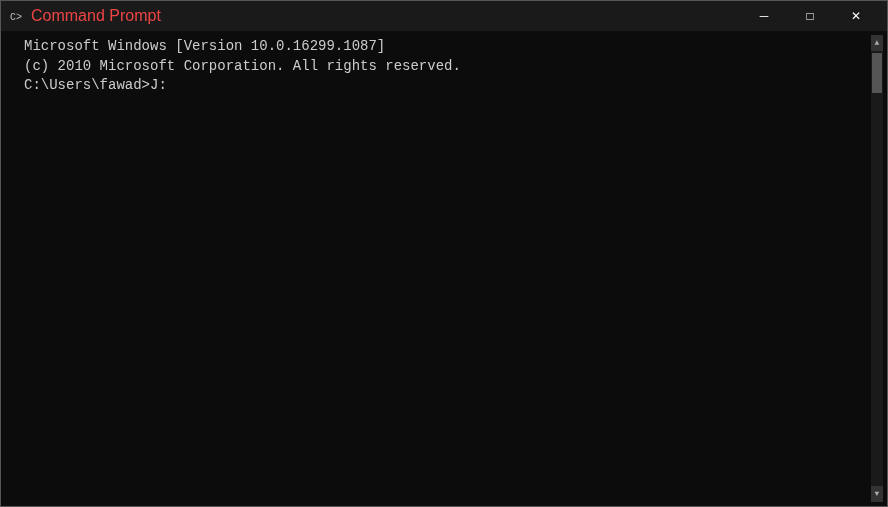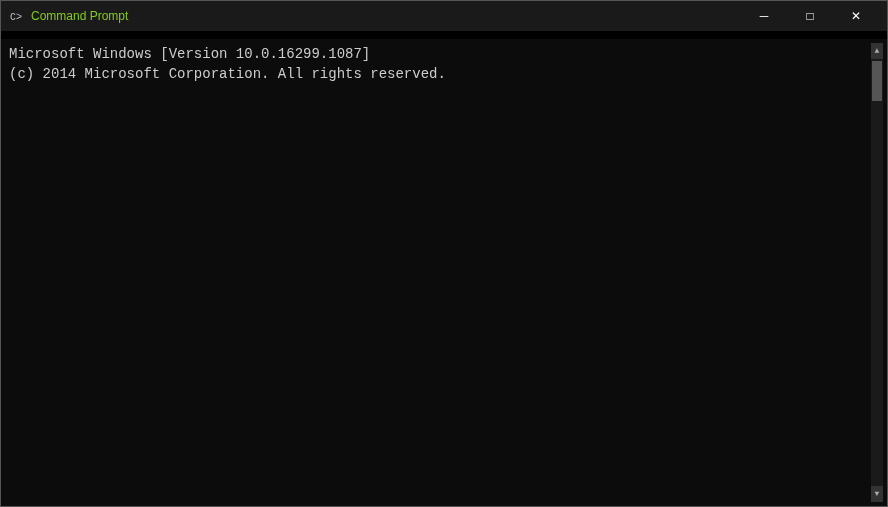--- a/index.html
+++ b/index.html
@@ -40,23 +40,23 @@
       margin-right: 6px;
       flex-shrink: 0;
     }
 
     .title-bar-icon svg {
       width: 16px;
       height: 16px;
     }
 
     .title-bar-text {
-      color: #84cc16;
+      color: #ef4444;
       font-family: 'Segoe UI', Arial, sans-serif;
-      font-size: 12px;
+      font-size: 16px;
       flex: 1;
     }
 
     .title-bar-controls {
       display: flex;
       align-items: center;
       gap: 0;
       margin-left: auto;
     }
 
@@ -70,28 +70,27 @@
       cursor: pointer;
       display: flex;
       align-items: center;
       justify-content: center;
       font-family: 'Segoe UI', Arial, sans-serif;
     }
 
     .console-body {
       flex: 1;
       background: #0c0c0c;
-      padding: 4px 4px 4px 4px;
+      padding: 4px 4px 4px 19px;
       color: #cccccc;
       font-size: 14px;
       font-family: 'Courier New', Courier, monospace;
       line-height: 1.4;
       overflow: hidden;
       display: flex;
-      margin-top: 8px;
     }
 
     .console-content {
       flex: 1;
       padding: 2px 4px;
     }
 
     .scrollbar {
       width: 12px;
       background: #1a1a1a;
@@ -148,22 +147,23 @@
       <button class="title-bar-btn">□</button>
       <button class="title-bar-btn close">✕</button>
     </div>
   </div>
 
   <div class="console-body">
     <div class="console-content">
 
     <span class="console-line"></span>
         <span class="console-line">Microsoft Windows [Version 10.0.16299.1087]</span>
-        <span class="console-line">(c) 2014 Microsoft Corporation. All rights reserved.</span>
+        <span class="console-line">(c) 2010 Microsoft Corporation. All rights reserved.</span>
         <span class="console-line"></span>
+        <span class="console-line">C:\Users\fawad&gt;J:</span>
         <span class="console-line"></span>
       </div>
     <div class="scrollbar">
       <div class="scrollbar-arrow">▲</div>
       <div class="scrollbar-thumb"></div>
       <div class="scrollbar-arrow bottom">▼</div>
     </div>
   </div>
 </div>
 

